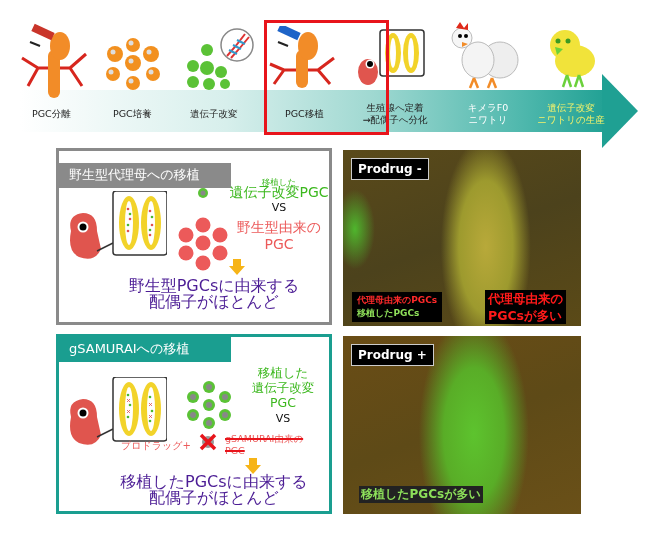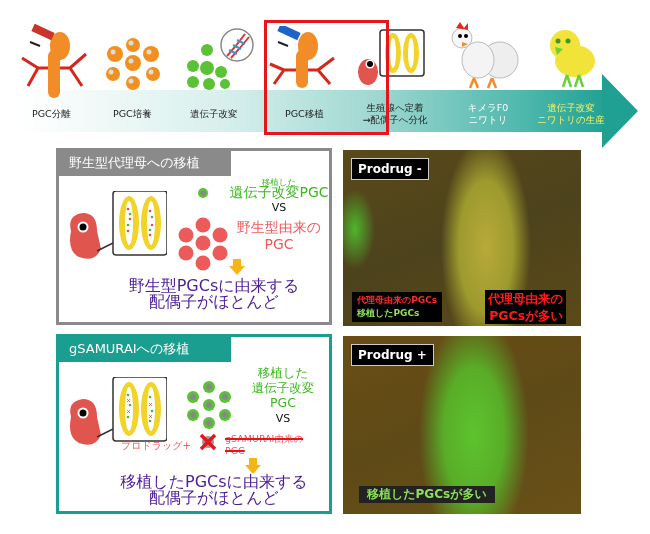--- a/index.html
+++ b/index.html
@@ -32,22 +32,22 @@
   .photo { overflow: hidden; }
   .photo1 { background:
      radial-gradient(ellipse 45px 110px at 60% 55%, #b8a93a 0%, #9d9a2e 60%, rgba(120,110,30,0) 100%),
      radial-gradient(ellipse 20px 40px at 5% 45%, #4fb62d 0%, rgba(60,150,30,0) 100%),
      linear-gradient(160deg, #5a4a1a 0%, #4c421c 50%, #5b4a17 100%); }
   .photo2 { background:
      radial-gradient(ellipse 55px 120px at 55% 55%, #5dc32e 0%, #59ad27 55%, rgba(90,120,30,0) 100%),
      linear-gradient(160deg, #6a4d16 0%, #5e4a17 50%, #6a5018 100%); }
   .prodrug-label { background: #000; color: #fff; font-weight: bold; font-size: 12px; border: 1px solid #ccc; padding: 3px 6px; white-space: nowrap; }
   .legend-box { background: #000; font-size: 9px; line-height: 13px; padding: 2px 5px; white-space: nowrap; font-weight: bold; }
-  .big-red { background: #000; color: #ff1a1a; font-size: 12.5px; font-weight: bold; line-height: 15px; padding: 1px 3px; white-space: nowrap; text-align: right; }
-  .green-caption { background: #222; color: #8de05a; font-size: 12px; font-weight: bold; padding: 0 8px; white-space: nowrap; }
+  .big-red { background: #000; color: #ff1a1a; font-size: 12.5px; font-weight: bold; line-height: 15px; padding: 1px 3px; white-space: nowrap; }
+  .green-caption { background: #222; color: #8de05a; font-size: 12px; font-weight: bold; padding: 0 2px; white-space: nowrap; }
 
   .strike { text-decoration: line-through; text-decoration-color: #e8141b; text-decoration-thickness: 2px; }
 </style>
 </head>
 <body>
 
 <div class="abs flow-band"></div>
 <div class="abs flow-head"></div>
 
 <svg class="abs" style="left:18px;top:20px" width="72" height="80">
@@ -146,21 +146,21 @@
   <div class="step-label white">ニワトリ</div>
 </div>
 <div class="abs" style="left:537px;top:102px;width:68px">
   <div class="step-label yellow">遺伝子改変</div>
   <div class="step-label yellow">ニワトリの生産</div>
 </div>
 
 <div class="abs highlight-box"></div>
 
 <div class="abs panel" style="left:56px;top:148px;width:276px;height:177px">
-  <div class="abs panel-title gray" style="left:0;top:0;width:172px">野生型代理母への移植</div>
+  <div class="abs panel-title gray" style="left:0;top:12px;width:172px">野生型代理母への移植</div>
 
   <svg class="abs" style="left:8px;top:40px" width="100" height="80">
     <path d="M4 40 Q0 24 16 22 Q30 22 30 40 L34 58 Q28 72 12 66 Q0 60 4 40 Z" fill="#e0554e"></path>
     <circle cx="16" cy="36" r="5.5" fill="#fff"></circle>
       <circle cx="16" cy="36" r="3.5" fill="#000"></circle>
     <path d="M30 60 L46 52" stroke="#333" stroke-width="1.5"></path>
     <rect x="46" y="0" width="54" height="64" rx="3" fill="#fff" stroke="#333" stroke-width="1.5"></rect>
     <ellipse cx="62" cy="32" rx="10" ry="27" fill="#f2d32a"></ellipse>
       <ellipse cx="84" cy="32" rx="10" ry="27" fill="#f2d32a"></ellipse>
     <ellipse cx="62" cy="32" rx="4" ry="22" fill="#fff"></ellipse>

